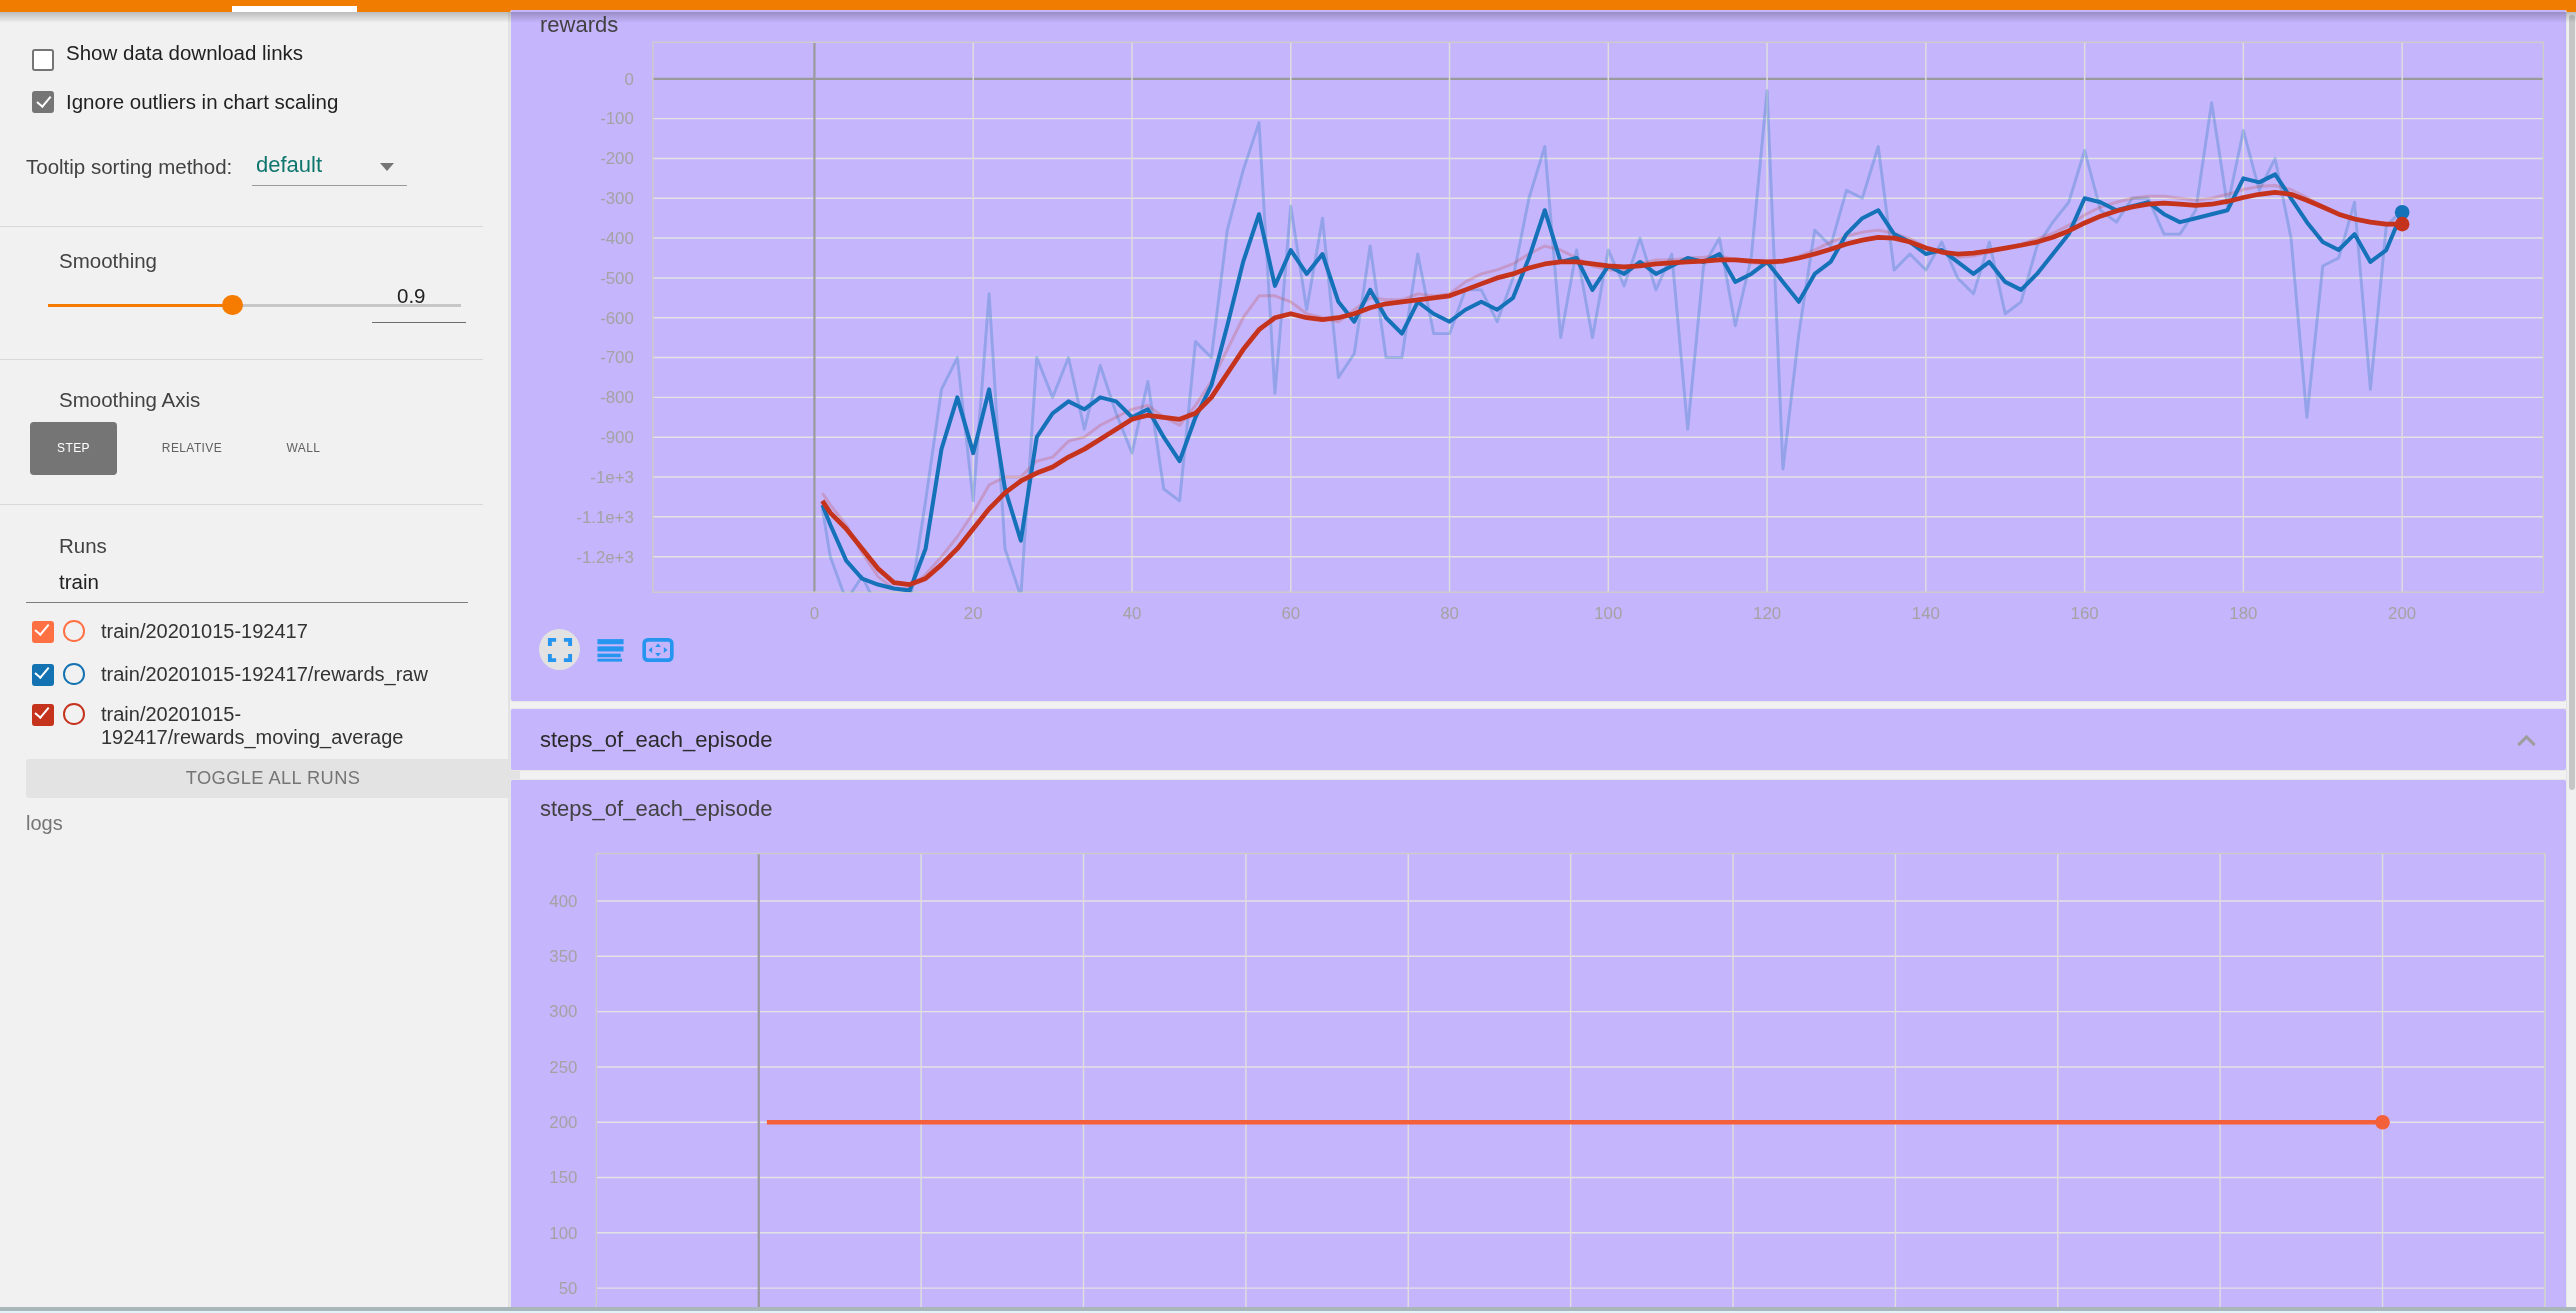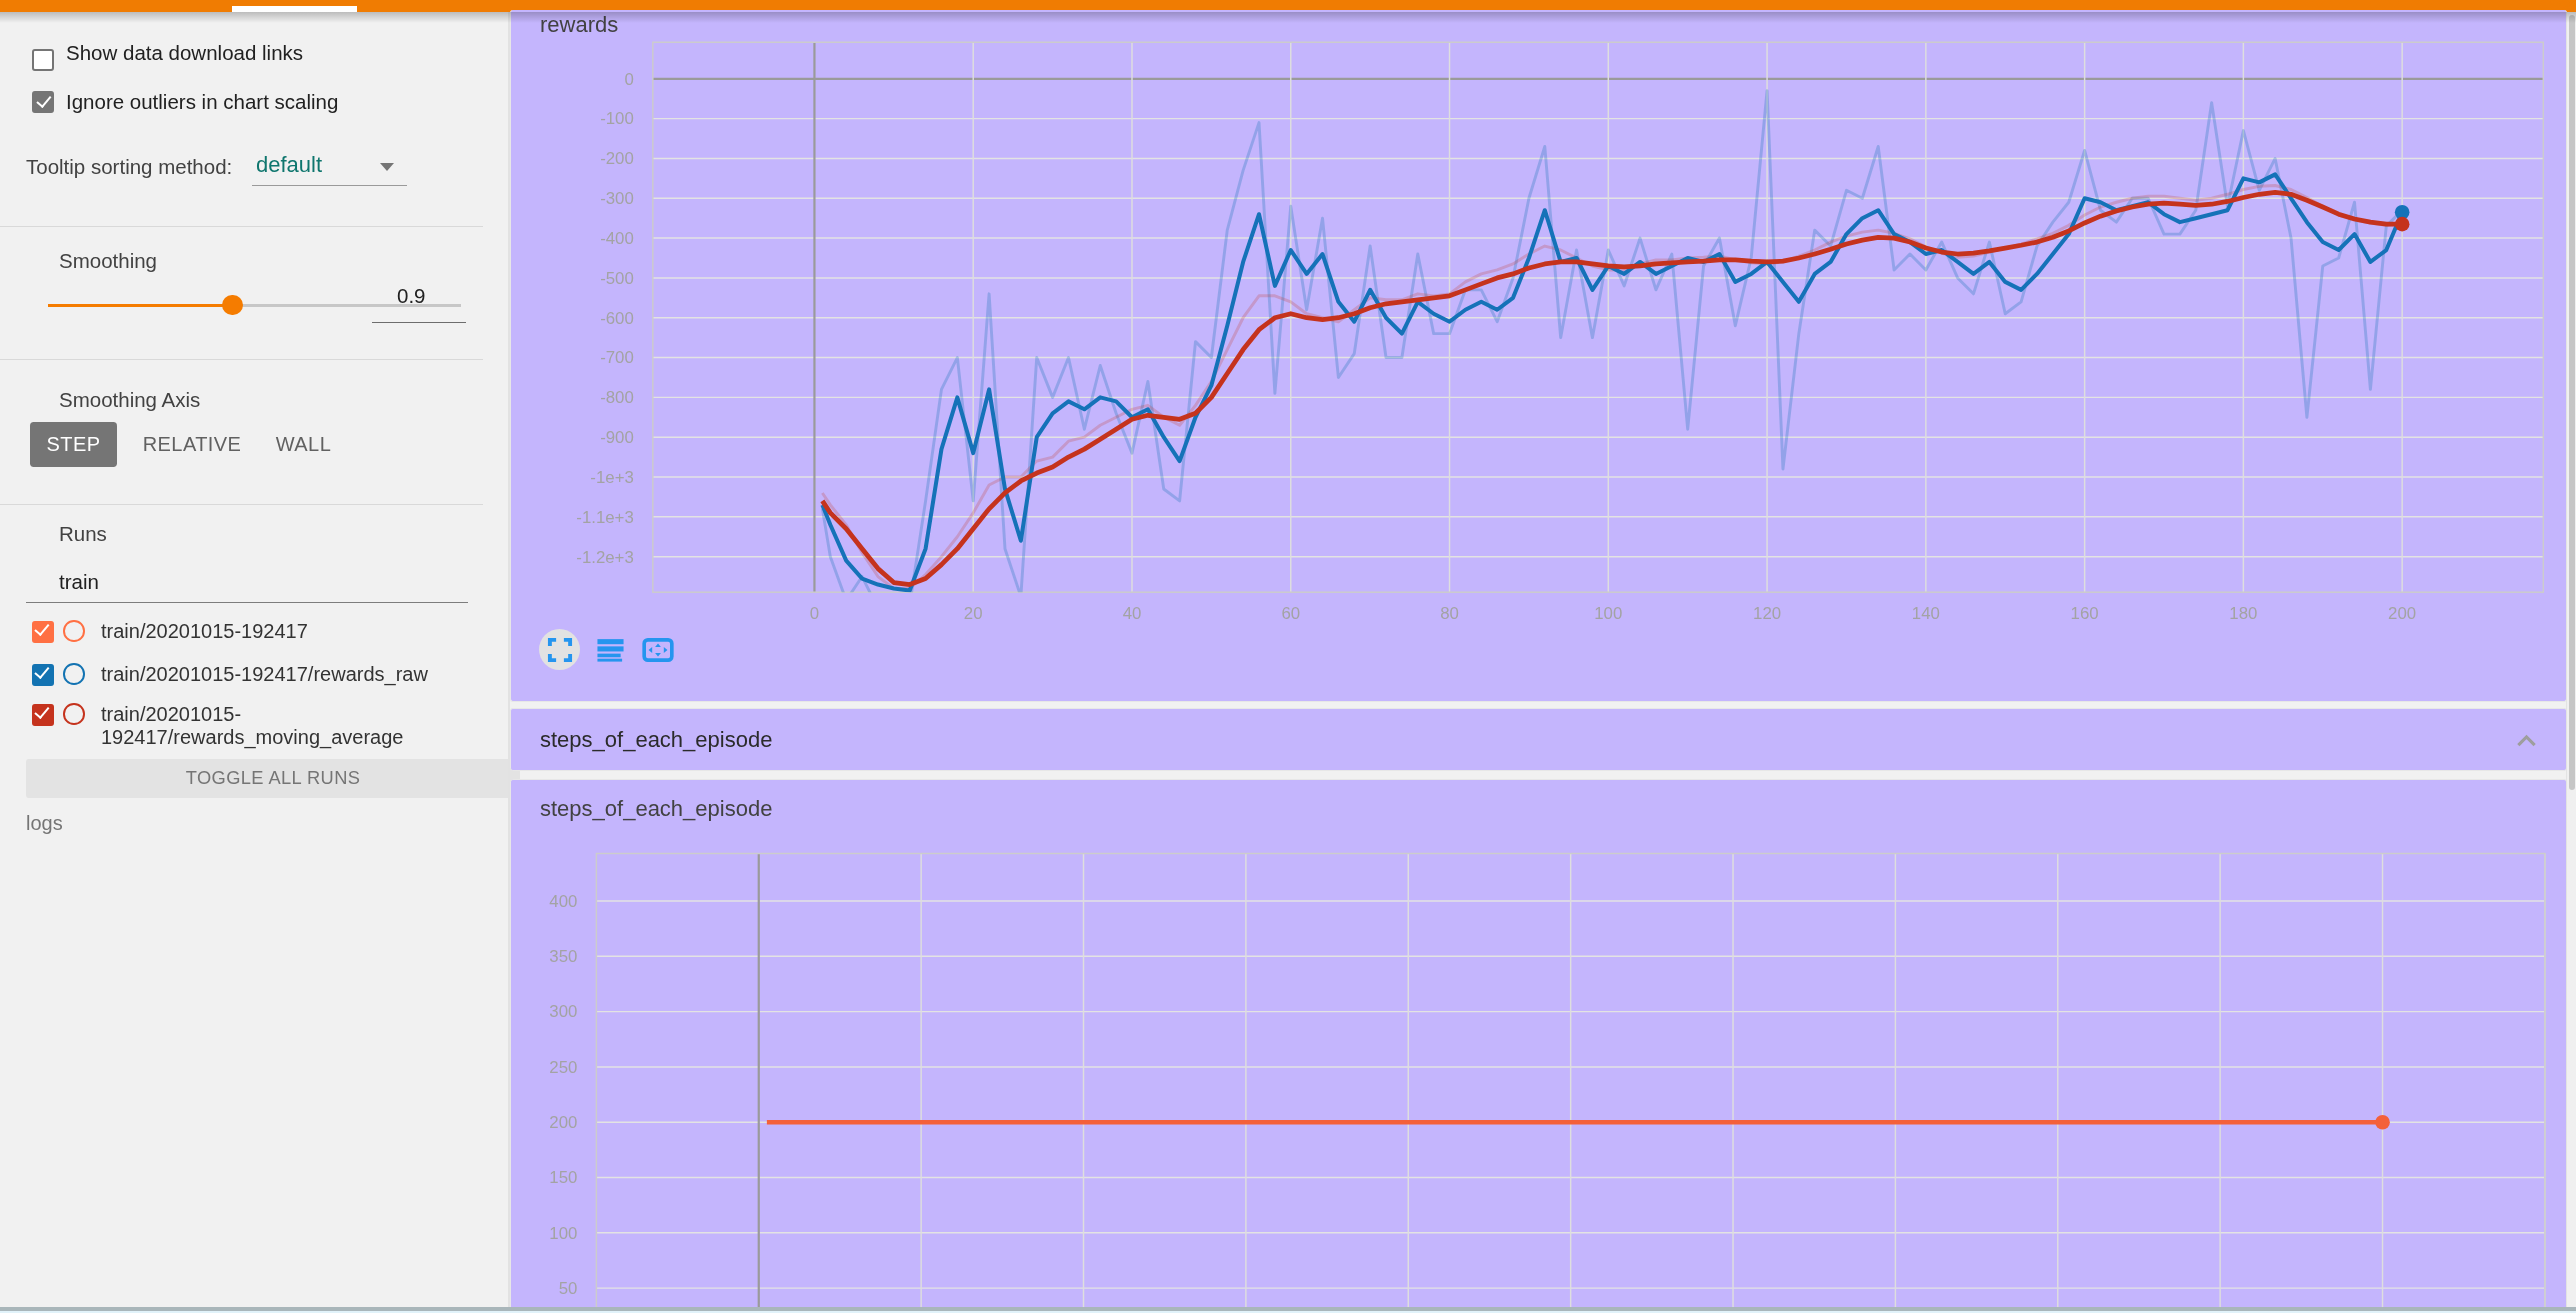--- a/index.html
+++ b/index.html
@@ -26,21 +26,21 @@
     border-right:7.3px solid transparent;border-top:8px solid #757575;}
   
   #slider-track{position:absolute;left:48px;top:292px;width:413px;height:3.7px;background:#c7c7c7;}
   #slider-fill{position:absolute;left:0;top:0;width:185px;height:3.7px;background:#f57c00;}
   #slider-thumb{position:absolute;left:222px;top:283px;width:20.5px;height:20.5px;border-radius:50%;
     background:#f57c00;}
   #smoothing-value{position:absolute;left:372px;top:272px;width:94px;font-size:20.5px;color:#212121;
     padding-left:25px;}
   #smoothing-underline{position:absolute;left:372px;top:310px;width:94px;height:1.5px;background:#6d6d6d;}
   
-  .axis-btn{position:absolute;top:410px;height:45px;font-size:20px;letter-spacing:0.4px;
+  .axis-btn{position:absolute;top:410px;height:53px;font-size:12px;letter-spacing:0.4px;
     display:flex;align-items:center;justify-content:center;color:#616161;border-radius:3.7px;}
   .axis-btn.selected{background:#757575;color:#fff;}
   
   #train-underline{position:absolute;left:26px;top:590px;width:442px;height:1.5px;background:#7d7d7d;}
   #train-input{position:absolute;left:57px;top:557px;width:366px;border:none;background:transparent;
     font-size:20.5px;color:#212121;font-family:"Liberation Sans",sans-serif;outline:none;}
   .run-row{position:absolute;left:32px;}
   .run-check{position:absolute;left:0;top:0;width:22px;height:22px;border-radius:2.9px;}
   .run-check .tick{position:absolute;left:5.9px;top:0.7px;width:5.9px;height:11.7px;border:solid #fff;
     border-width:0 2.9px 2.9px 0;transform:rotate(40deg);}
@@ -110,21 +110,21 @@
 
     <div class="divider" style="top:347px;"></div>
 
     <div class="sb-label" style="left:59px;top:376px;color:#424242;">Smoothing Axis</div>
     <div class="axis-btn selected" style="left:30px;width:87px;">STEP</div>
     <div class="axis-btn" style="left:139px;width:106px;">RELATIVE</div>
     <div class="axis-btn" style="left:267px;width:73px;">WALL</div>
 
     <div class="divider" style="top:492px;"></div>
 
-    <div class="sb-label" style="left:59px;top:510px;color:#424242;text-align:right;">Runs</div>
+    <div class="sb-label" style="left:59px;top:522px;color:#424242;text-align:right;">Runs</div>
     <input id="train-input" value="train" style="">
     <div id="train-underline"></div>
 
     <div id="runs-list">
         <div class="run-row" style="top: 609px;">
           <div class="run-check" style="background: rgb(255, 112, 67);">
             <span class="tick"></span>
           </div>
           <div class="run-radio" style="border-color: rgb(255, 112, 67);"></div>
           <div class="run-label">train/20201015-192417</div>

